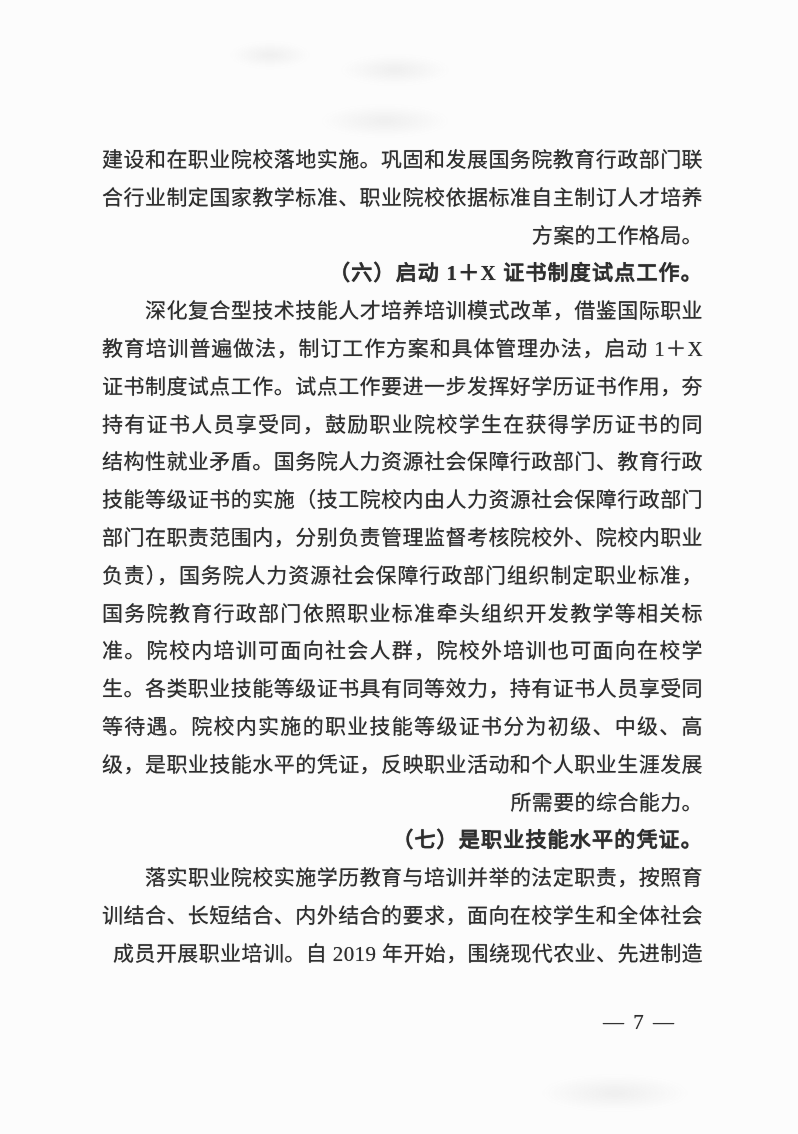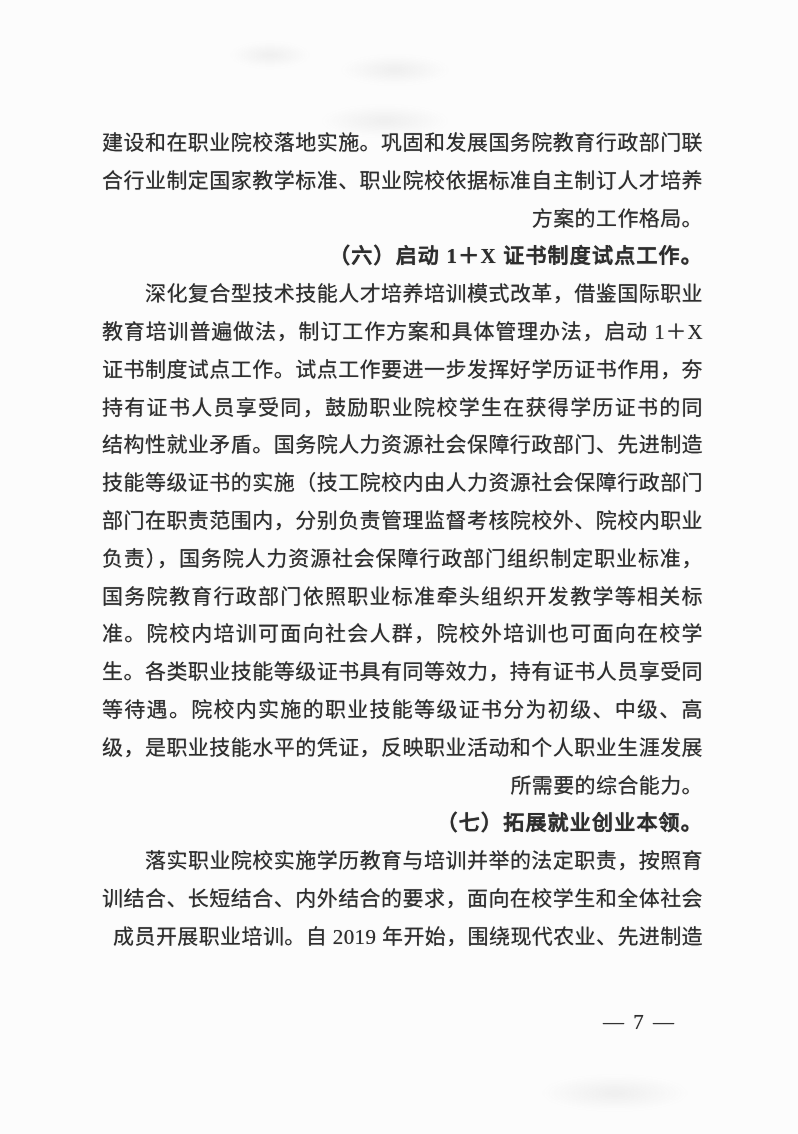--- a/index.html
+++ b/index.html
@@ -21,21 +21,21 @@
   .smudge {
     position: absolute;
     border-radius: 50%;
     background: radial-gradient(ellipse at center, rgba(120,120,120,0.10), rgba(120,120,120,0) 70%);
     filter: blur(2px);
     pointer-events: none;
   }
   .content {
     position: absolute;
     left: 102px;
-    top: 125px;
+    top: 142px;
     width: 601px;
   }
   .doc-line {
     height: 37.8px;
     line-height: 37.8px;
     font-size: 21px;
     letter-spacing: 0.4px;
     white-space: nowrap;
     text-shadow: 0 0 0.7px rgba(46,46,46,0.75);
     text-align: right;
@@ -80,33 +80,33 @@
         <div class="doc-line">方案的工作格局。</div>
       </div>
       <div class="block heading">
         <div class="doc-line indent">（六）启动 1＋X 证书制度试点工作。</div>
       </div>
       <div class="block paragraph">
         <div class="doc-line indent full">深化复合型技术技能人才培养培训模式改革，借鉴国际职业</div>
         <div class="doc-line full">教育培训普遍做法，制订工作方案和具体管理办法，启动 1＋X</div>
         <div class="doc-line full">证书制度试点工作。试点工作要进一步发挥好学历证书作用，夯</div>
         <div class="doc-line full">持有证书人员享受同，鼓励职业院校学生在获得学历证书的同</div>
-        <div class="doc-line full">结构性就业矛盾。国务院人力资源社会保障行政部门、先进制造</div>
+        <div class="doc-line full">结构性就业矛盾。国务院人力资源社会保障行政部门、教育行政</div>
         <div class="doc-line full">技能等级证书的实施（技工院校内由人力资源社会保障行政部门</div>
         <div class="doc-line full">部门在职责范围内，分别负责管理监督考核院校外、院校内职业</div>
         <div class="doc-line full">负责），国务院人力资源社会保障行政部门组织制定职业标准，</div>
         <div class="doc-line full">国务院教育行政部门依照职业标准牵头组织开发教学等相关标</div>
         <div class="doc-line full">准。院校内培训可面向社会人群，院校外培训也可面向在校学</div>
         <div class="doc-line full">生。各类职业技能等级证书具有同等效力，持有证书人员享受同</div>
         <div class="doc-line full">等待遇。院校内实施的职业技能等级证书分为初级、中级、高</div>
         <div class="doc-line full">级，是职业技能水平的凭证，反映职业活动和个人职业生涯发展</div>
         <div class="doc-line">所需要的综合能力。</div>
       </div>
       <div class="block heading">
-        <div class="doc-line indent">（七）拓展就业创业本领。</div>
+        <div class="doc-line indent">（七）是职业技能水平的凭证。</div>
       </div>
       <div class="block paragraph">
         <div class="doc-line indent full">落实职业院校实施学历教育与培训并举的法定职责，按照育</div>
         <div class="doc-line full">训结合、长短结合、内外结合的要求，面向在校学生和全体社会</div>
         <div class="doc-line">成员开展职业培训。自 2019 年开始，围绕现代农业、先进制造</div>
       </div>
     </div>
 
   <div class="page-number">— 7 —</div>
 </div>

